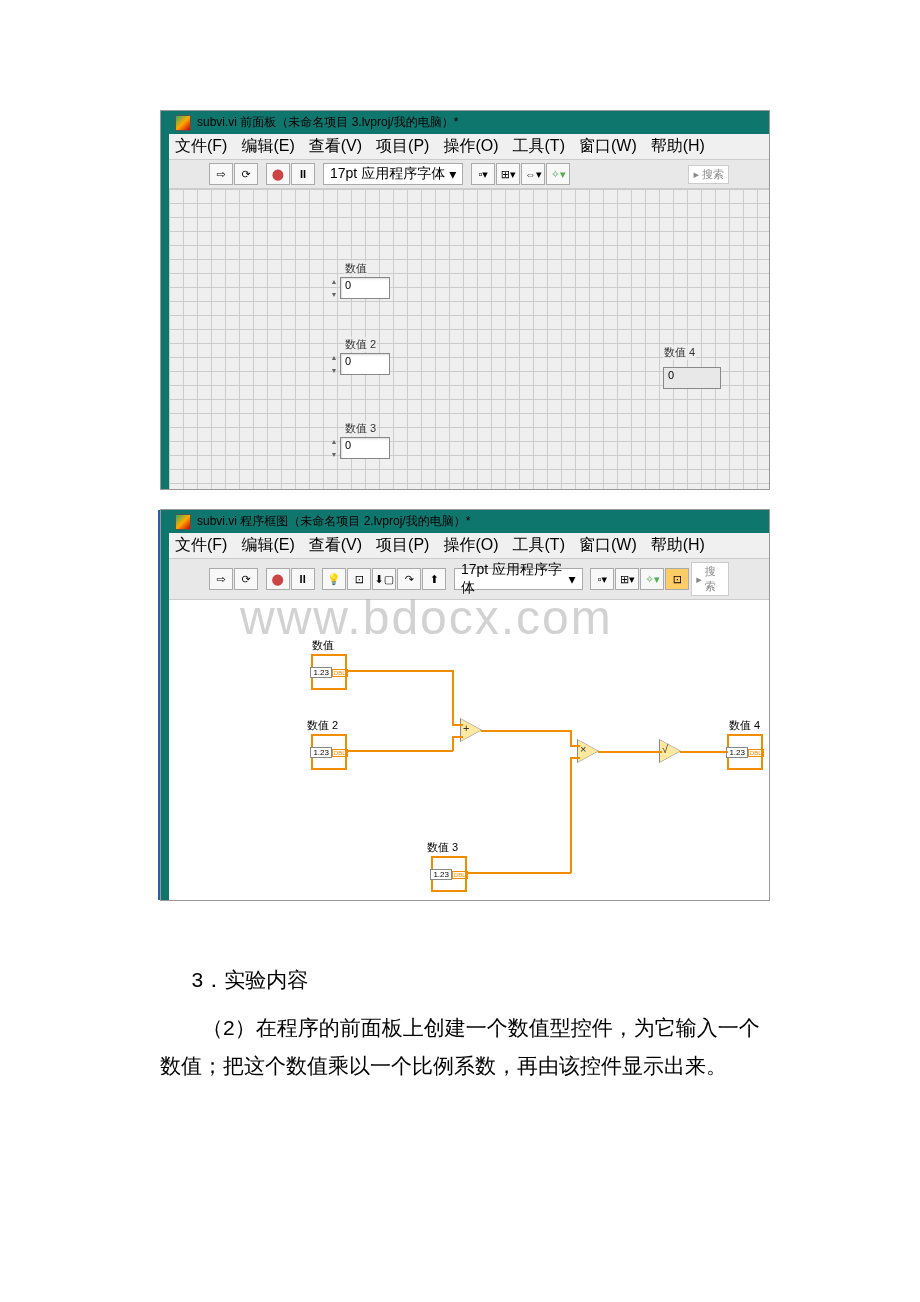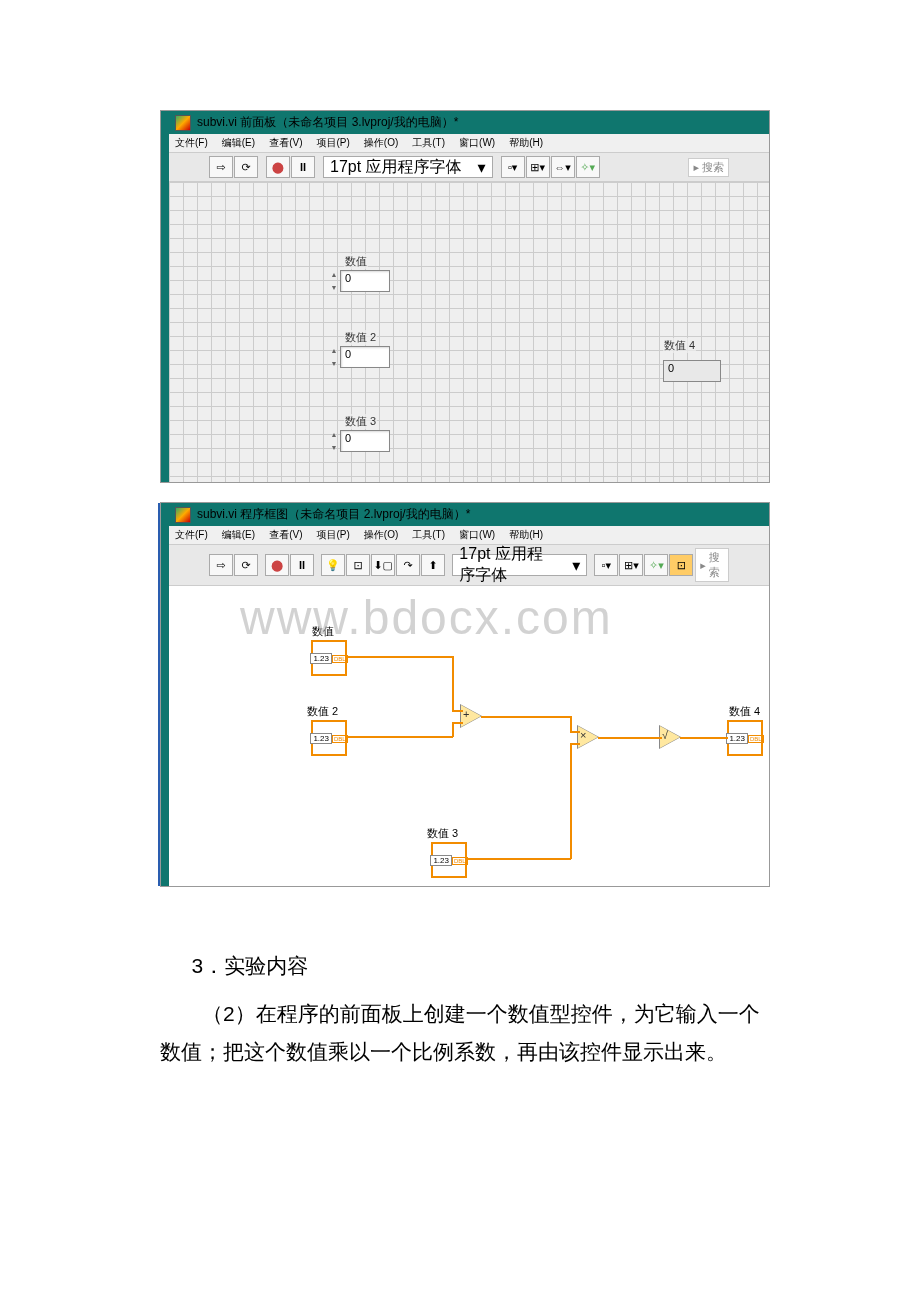--- a/index.html
+++ b/index.html
@@ -41,21 +41,21 @@
   .labview-icon {
     width: 14px;
     height: 14px;
     background: linear-gradient(135deg, #3a6 0%, #fa0 50%, #c00 100%);
     border: 1px solid #555;
     display: inline-block;
   }
   .menu-bar {
     display: flex;
     padding: 2px 6px;
-    font-size: 10px;
+    font-size: 16px;
     gap: 14px;
     background: #f0f0f0;
   }
   .toolbar {
     display: flex;
     align-items: center;
     padding: 3px 40px 3px 40px;
     gap: 2px;
     background: #e8e8e8;
     border-top: 1px solid #ccc;
@@ -74,24 +74,24 @@
   }
   .tb-group {
     display: flex;
     gap: 1px;
   }
   .tb-sep { width: 4px; }
   .font-select {
     border: 1px solid #aaa;
     background: #fff;
     padding: 1px 6px;
-    font-size: 16px;
-    display: flex;
-    align-items: center;
-    gap: 16px;
+    font-size: 14px;
+    display: flex;
+    align-items: center;
+    gap: 4px;
     height: 18px;
   }
   .search-box {
     margin-left: auto;
     display: flex;
     align-items: center;
     gap: 3px;
     font-size: 11px;
     color: #888;
     border: 1px solid #ccc;

